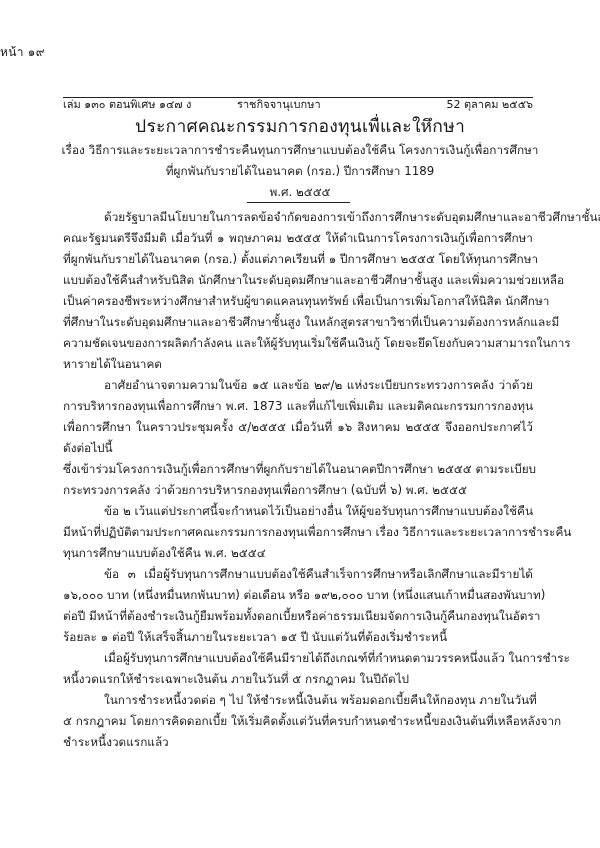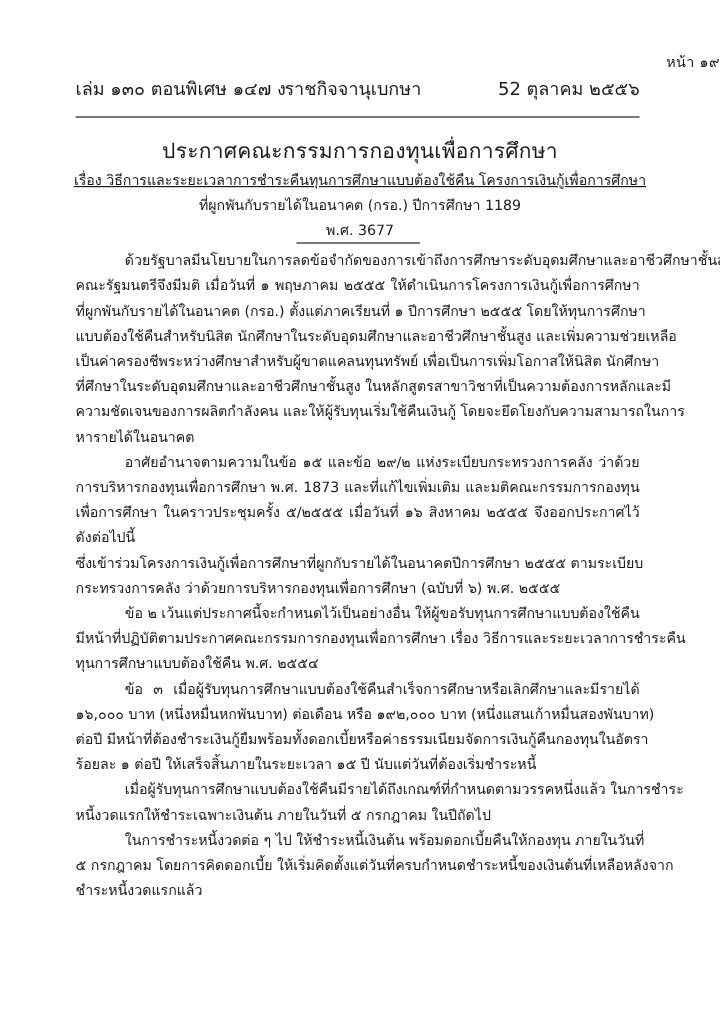--- a/index.html
+++ b/index.html
@@ -1,22 +1,22 @@
 <!DOCTYPE html>
 <html><head>
   <meta charset="utf-8">
   <style>
     html, body { margin: 0; padding: 0; }
     body {
       width: 600px; height: 848px; background: #ffffff; position: relative; overflow: hidden;
       font-family: "DejaVu Sans", sans-serif; color: #1a1a1a;
     }
     .page { position: absolute; left: 0; top: 0; width: 600px; height: 848px; }
-    .pageno { position: absolute; top: 42px; left: 0; width: 600px; text-align: right; font-size: 12px; letter-spacing: 0.3px; }
-    .gazette-head { position: absolute; top: 62px; left: 63px; width: 470px; height: 18px; font-size: 15px; }
+    .pageno { position: absolute; top: 42px; left: 0; width: 600px; text-align: left; font-size: 12px; letter-spacing: 0.3px; }
+    .gazette-head { position: absolute; top: 95px; left: 63px; width: 470px; height: 18px; font-size: 11px; }
     .gazette-head span { position: absolute; top: 0; white-space: nowrap; }
     .hrule { position: absolute; top: 97px; left: 63px; width: 470px; height: 0; border-top: 1.3px solid #222; }
     .title { position: absolute; top: 112px; left: 0; width: 600px; text-align: center; font-size: 17.5px; letter-spacing: 0.2px; }
     .subject { position: absolute; left: 0; width: 600px; text-align: center; font-size: 11.8px; white-space: nowrap; }
     .shortrule { position: absolute; top: 202px; left: 247px; width: 103px; border-top: 1.2px solid #222; }
     .body { position: absolute; top: 207px; left: 63px; width: 470px; font-size: 11.8px; line-height: 21px; }
     .line { height: 21px; white-space: nowrap; overflow: visible; text-align: justify; text-align-last: justify; }
     .line.last { text-align-last: left; }
     .line.indent { padding-left: 41px; }
   </style>
@@ -27,24 +27,24 @@
 
   <div class="pageno">หน้า   ๑๙</div>
 
   <div class="gazette-head">
     <span style="left:0;">เล่ม   ๑๓๐   ตอนพิเศษ   ๑๔๗   ง</span>
     <span style="left:174px;text-align:center;">ราชกิจจานุเบกษา</span>
     <span style="right:0;">52   ตุลาคม   ๒๕๕๖</span>
   </div>
   <div class="hrule"></div>
 
-  <div class="title">ประกาศคณะกรรมการกองทุนเพื่อการศึกษา</div>
-  <div class="subject" style="top:140px;text-decoration:underline;">เรื่อง  วิธีการและระยะเวลาการชำระคืนทุนการศึกษาแบบต้องใช้คืน  โครงการเงินกู้เพื่อการศึกษา</div>
+  <div class="title">ประกาศคณะกรรมการกองทุนเพื่และใหึกษา</div>
+  <div class="subject" style="top:140px;">เรื่อง  วิธีการและระยะเวลาการชำระคืนทุนการศึกษาแบบต้องใช้คืน  โครงการเงินกู้เพื่อการศึกษา</div>
   <div class="subject" style="top:161px;">ที่ผูกพันกับรายได้ในอนาคต  (กรอ.)  ปีการศึกษา  1189</div>
-  <div class="subject" style="top:182px;">พ.ศ.  3677</div>
+  <div class="subject" style="top:182px;">พ.ศ.  ๒๕๕๕</div>
   <div class="shortrule"></div>
 
   <div class="body">
 
     <div>
       <div class="line indent">ด้วยรัฐบาลมีนโยบายในการลดข้อจำกัดของการเข้าถึงการศึกษาระดับอุดมศึกษาและอาชีวศึกษาชั้นสูง</div>
       <div class="line">คณะรัฐมนตรีจึงมีมติ  เมื่อวันที่  ๑  พฤษภาคม  ๒๕๕๕  ให้ดำเนินการโครงการเงินกู้เพื่อการศึกษา</div>
       <div class="line">ที่ผูกพันกับรายได้ในอนาคต  (กรอ.)  ตั้งแต่ภาคเรียนที่  ๑  ปีการศึกษา  ๒๕๕๕  โดยให้ทุนการศึกษา</div>
       <div class="line">แบบต้องใช้คืนสำหรับนิสิต  นักศึกษาในระดับอุดมศึกษาและอาชีวศึกษาชั้นสูง  และเพิ่มความช่วยเหลือ</div>
       <div class="line">เป็นค่าครองชีพระหว่างศึกษาสำหรับผู้ขาดแคลนทุนทรัพย์  เพื่อเป็นการเพิ่มโอกาสให้นิสิต  นักศึกษา</div>

